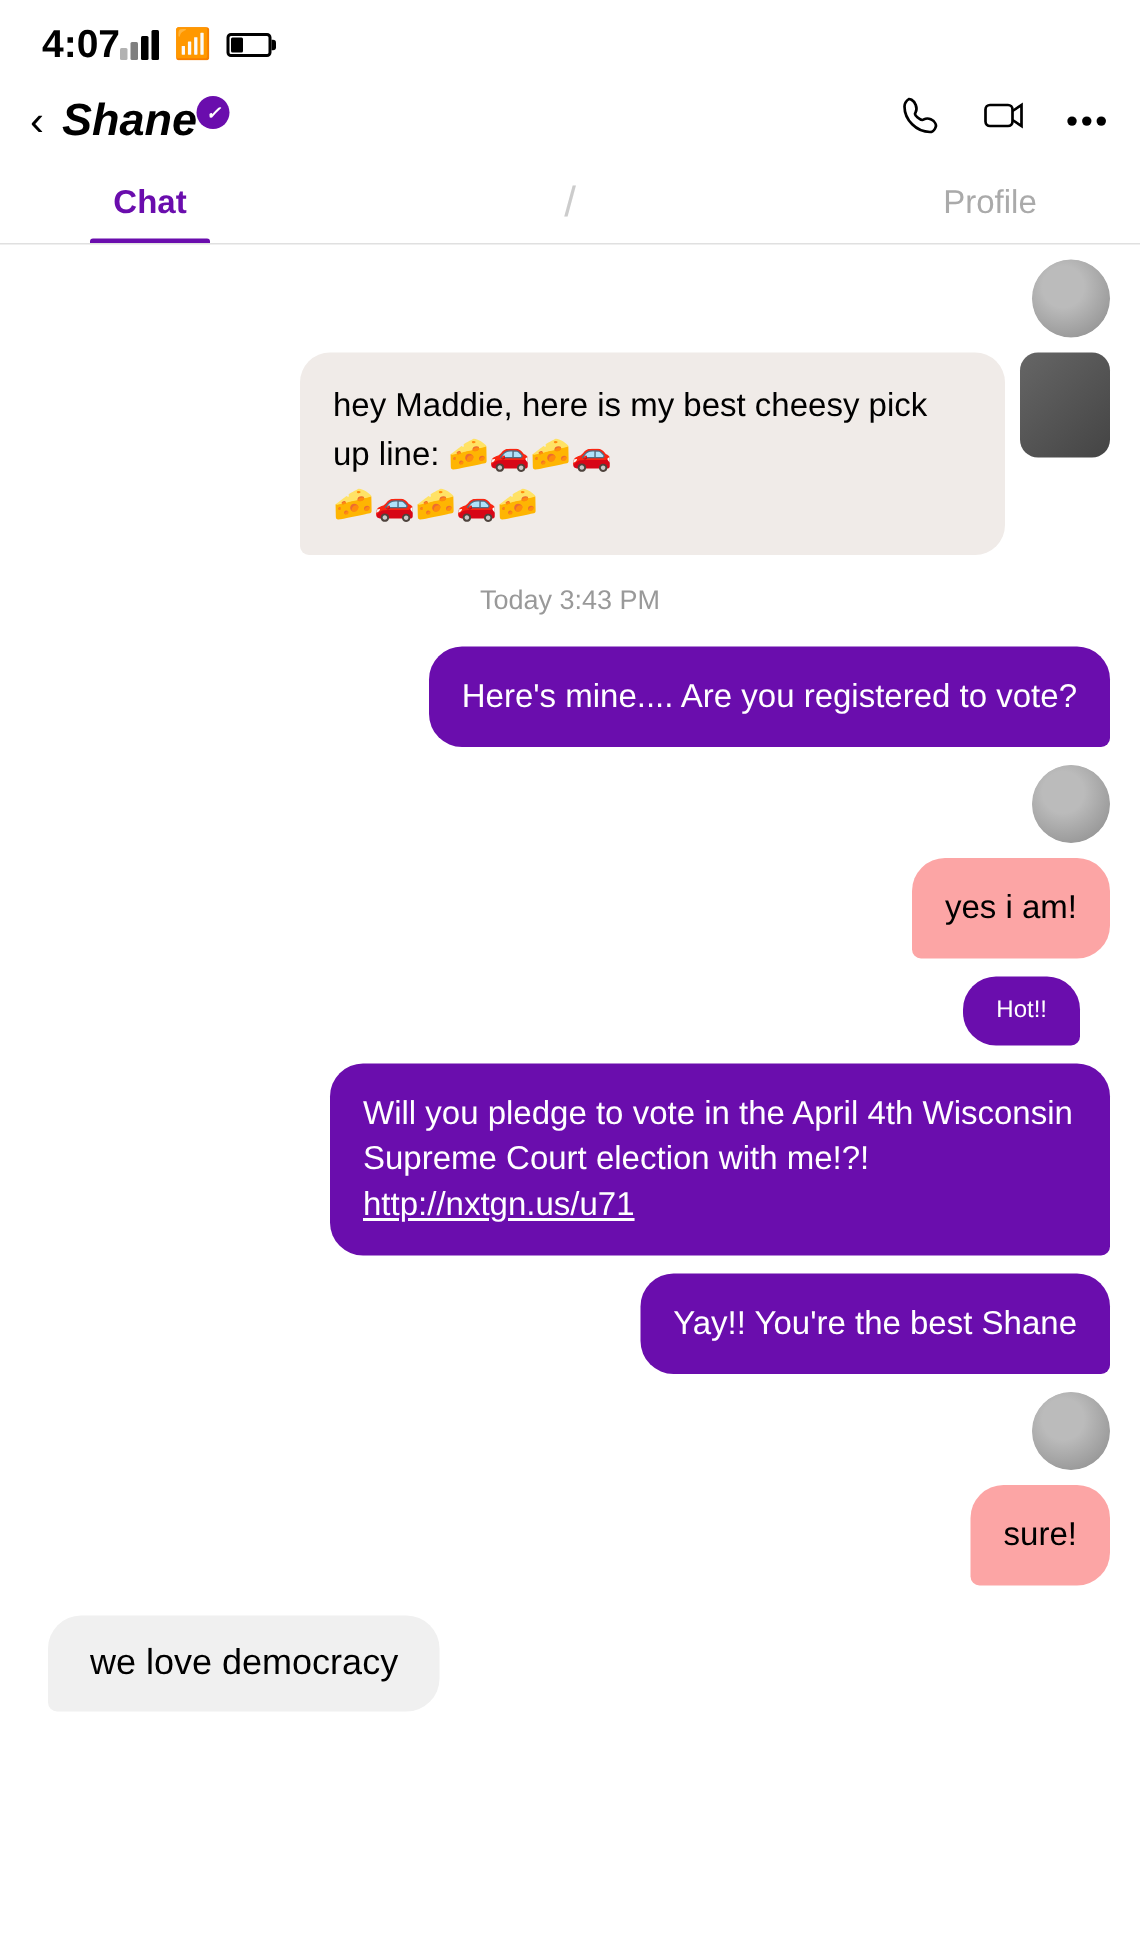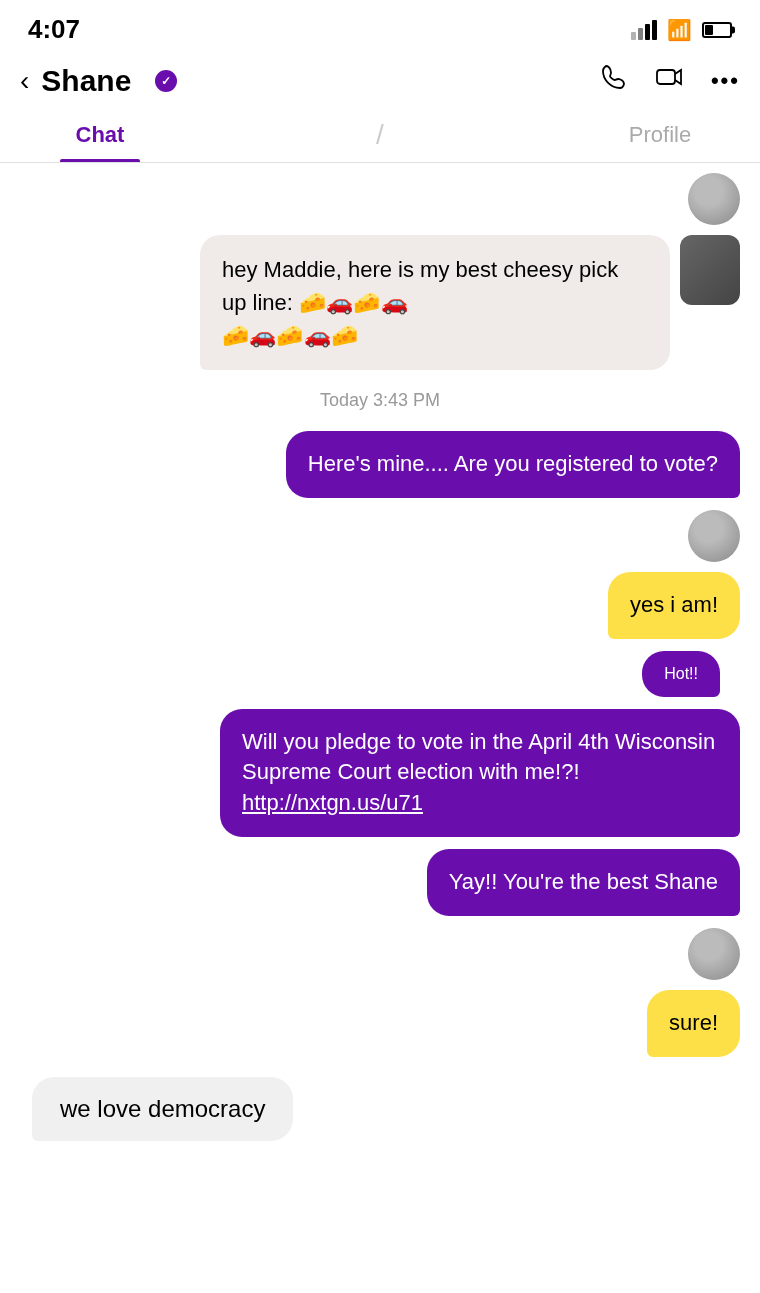--- a/index.html
+++ b/index.html
@@ -10,21 +10,21 @@
       min-height: 1293px;
       background: #ffffff;
       font-family: -apple-system, BlinkMacSystemFont, 'Helvetica Neue', Arial, sans-serif;
       position: relative;
       overflow-x: hidden;
     }
 
     
     .status-bar {
       display: flex;
-      justify-content: space-between;
+      justify-content: flex-start;
       align-items: center;
       padding: 14px 28px 8px 28px;
       background: #ffffff;
     }
 
     .status-time {
       font-size: 26px;
       font-weight: 700;
       color: #000000;
     }
@@ -102,23 +102,24 @@
       cursor: pointer;
       margin-right: 12px;
       font-weight: 300;
     }
 
     .contact-name {
       font-size: 30px;
       font-weight: 600;
       color: #000;
       display: flex;
-      align-items: center;
-      gap: 24px;
+      align-items: flex-start;
+      gap: 0;
       flex: 1;
+      font-style: italic;
     }
 
     .verified-badge {
       width: 22px;
       height: 22px;
       background: #6a0dad;
       border-radius: 50%;
       display: inline-flex;
       align-items: center;
       justify-content: center;
@@ -233,21 +234,21 @@
 
     .bubble {
       max-width: 520px;
       padding: 18px 22px;
       border-radius: 22px;
       font-size: 22px;
       line-height: 1.4;
     }
 
     .bubble.incoming-bubble {
-      background: #fde047;
+      background: #fca5a5;
       color: #000;
       border-bottom-left-radius: 6px;
     }
 
     .bubble.outgoing-bubble {
       background: #6a0dad;
       color: #ffffff;
       border-bottom-right-radius: 6px;
     }
 

